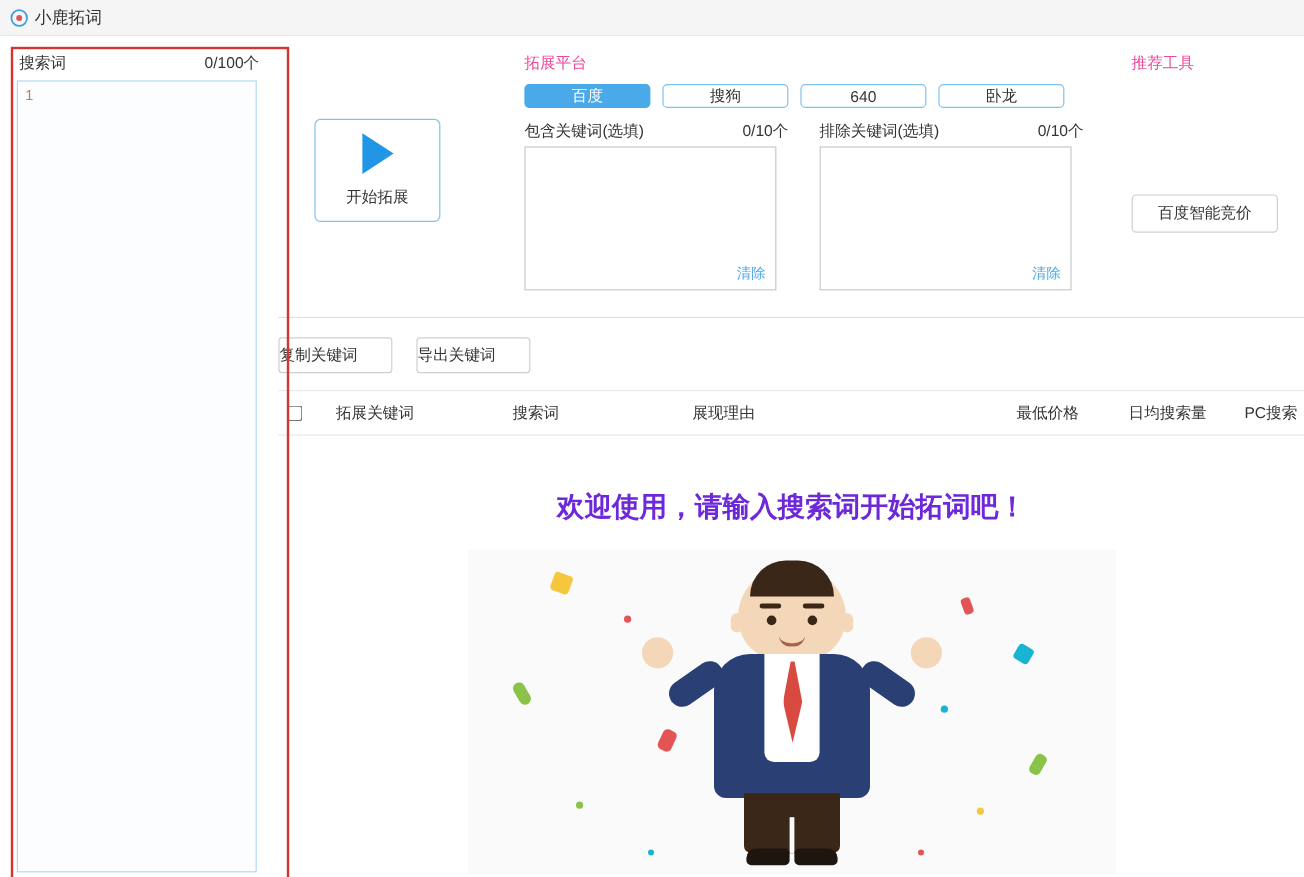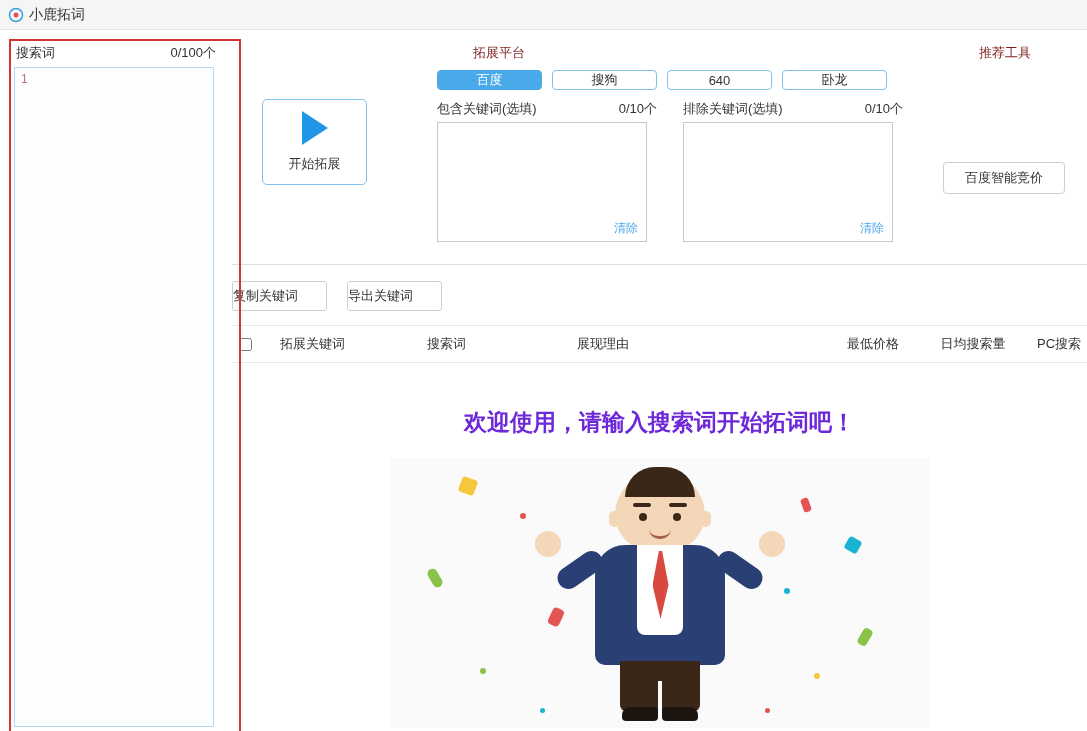--- a/index.html
+++ b/index.html
@@ -113,23 +113,22 @@
     }
     .start-btn-label {
       font-size: 13px;
       color: #333;
     }
     .platforms-block {
       margin-left: 50px;
     }
     .section-label {
       font-size: 13px;
-      color: #7f1d1d;
+      color: #ec4899;
       margin-bottom: 8px;
-      margin-left: 36px;
     }
     .platform-tabs {
       display: flex;
       gap: 10px;
     }
     .platform-tab {
       width: 105px;
       height: 20px;
       border: 1px solid #7ec1ed;
       border-radius: 4px;

